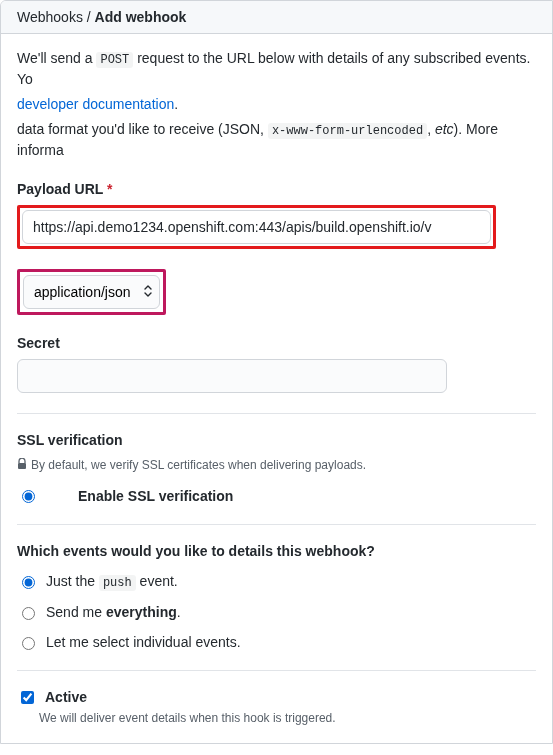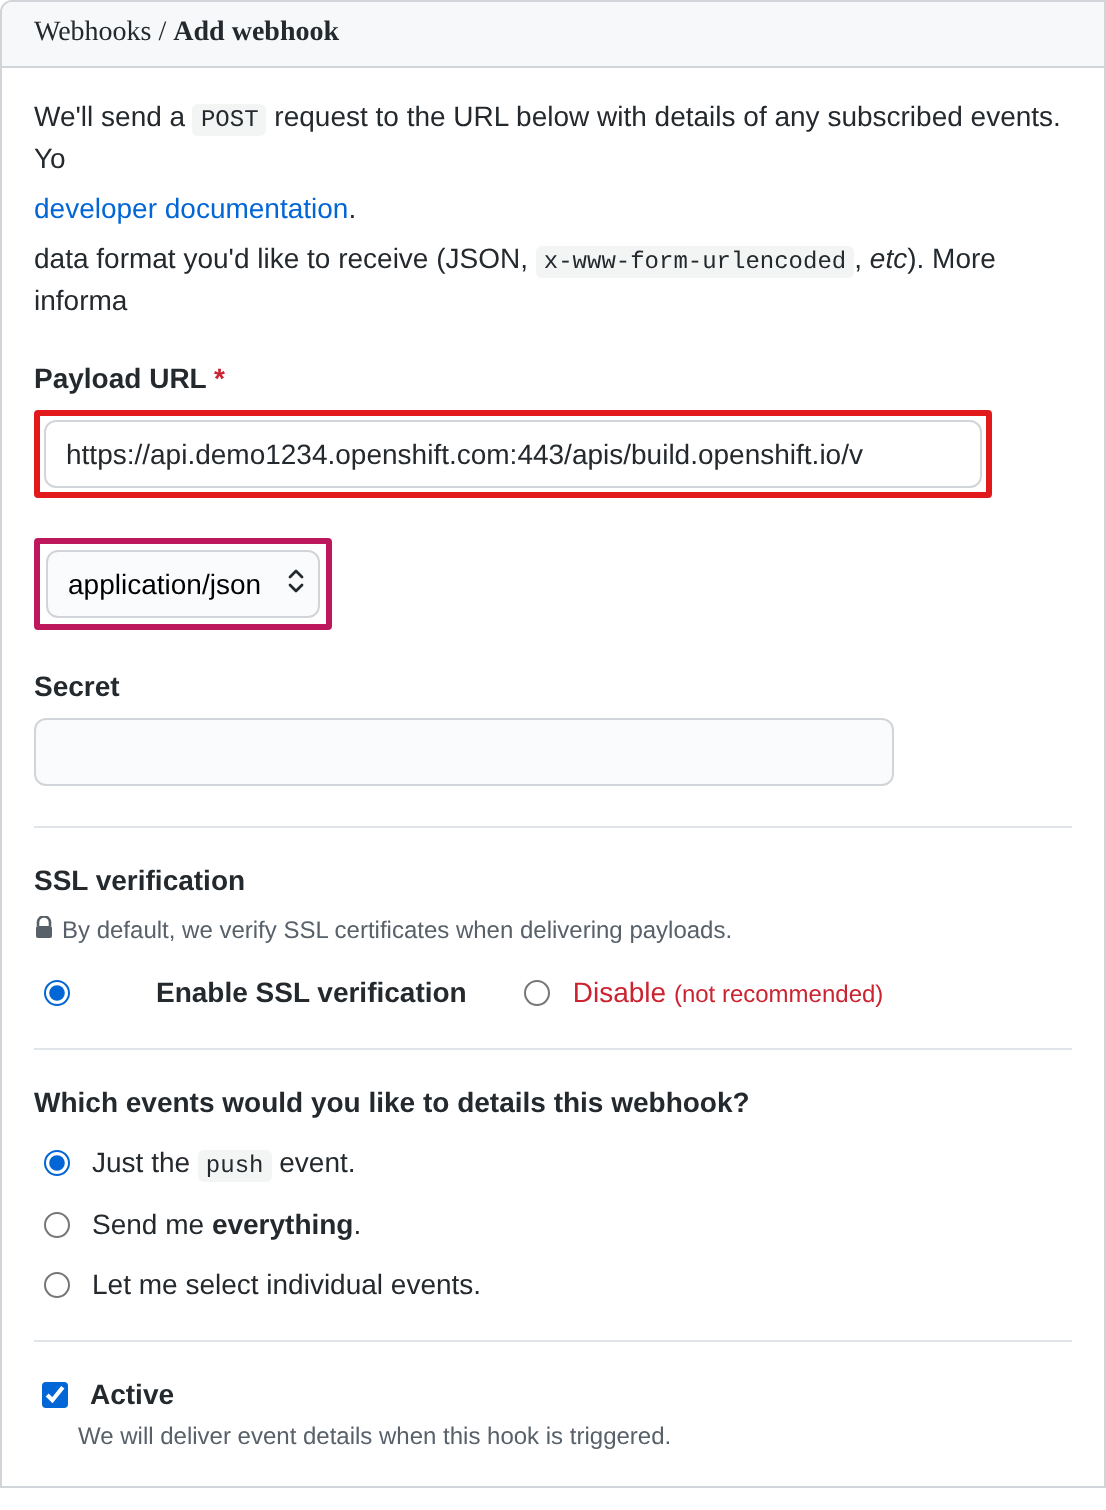--- a/index.html
+++ b/index.html
@@ -14,21 +14,20 @@
   .panel {
     border: 1px solid #d1d5da;
     border-radius: 6px 0 0 0;
     overflow: hidden;
   }
   .subhead {
     background: #f6f8fa;
     border-bottom: 1px solid #d1d5da;
     padding: 8px 16px;
     font-size: 14px;
-    font-family: Liberation Serif, serif;
   }
   .subhead a { color: #24292e; text-decoration: none; }
   .subhead strong { font-weight: 600; }
   .body { padding: 14px 16px 16px 16px; }
   .intro { margin: 0 0 4px 0; line-height: 1.5; }
   code.inline {
     font-family: SFMono-Regular, Consolas, "Liberation Mono", Menlo, monospace;
     font-size: 12px;
     background: rgba(27,31,35,0.05);
     border-radius: 3px;
@@ -77,21 +76,21 @@
   .lock {
     display: inline-block;
     width: 10px; height: 12px;
     vertical-align: -1px;
     margin-right: 4px;
   }
   .radio-row, .check-row { display: flex; align-items: flex-start; gap: 8px; margin-top: 12px; }
   .radio-row input, .check-row input { margin-top: 2px; accent-color: #0366d6; }
   .radio-label { font-size: 14px; }
   .muted-danger { color: #cb2431; font-size: 12px; }
-  .event-options .radio-row { margin-top: 14px; }
+  .event-options .radio-row { margin-top: 14px; align-items: center; }
   .active-desc { margin-left: 22px; margin-top: 2px; }
 </style>
 </head>
 <body>
 
 <div class="panel">
 
   <div class="subhead">
     <a href="#">Webhooks</a><span> / </span><strong>Add webhook</strong>
   </div>
@@ -148,26 +147,20 @@
               <path d="M2 5 V3.2 A3 3 0 0 1 8 3.2 V5" fill="none" stroke="#586069" stroke-width="1.3"></path>
               <rect x="1" y="5" width="8" height="6" rx="1" fill="#586069"></rect>
             </svg>
         </span><span>By default, we verify SSL certificates when delivering payloads.</span>
       </div>
       <div style="display:flex;gap:24px;align-items:center;margin-top:14px;">
         <label class="radio-row" style="margin-top:0;">
           <input type="radio" name="ssl" checked="" style="">
           <span class="radio-label" style="font-weight:700;margin-left:32px;">Enable SSL verification</span>
         </label>
-        <label class="radio-row" style="margin-top:0;">
-          <input type="radio" name="ssl" style="">
-          <span class="radio-label">
-            <span style="color:#cb2431;">Disable </span><span class="muted-danger">(not recommended)</span>
-          </span>
-        </label>
       </div>
     </div>
 
     <hr class="hr">
 
     <div class="event-options">
       <div class="subtitle">Which events would you like to details this webhook?</div>
 
       <label class="radio-row">
         <input type="radio" name="events" checked="" style="">

